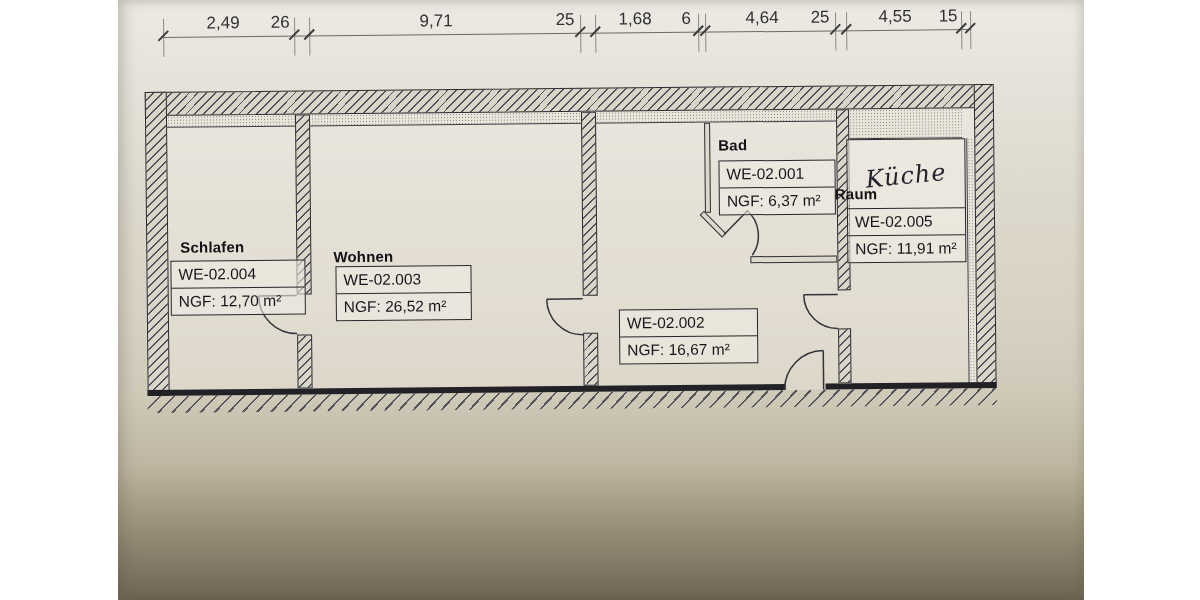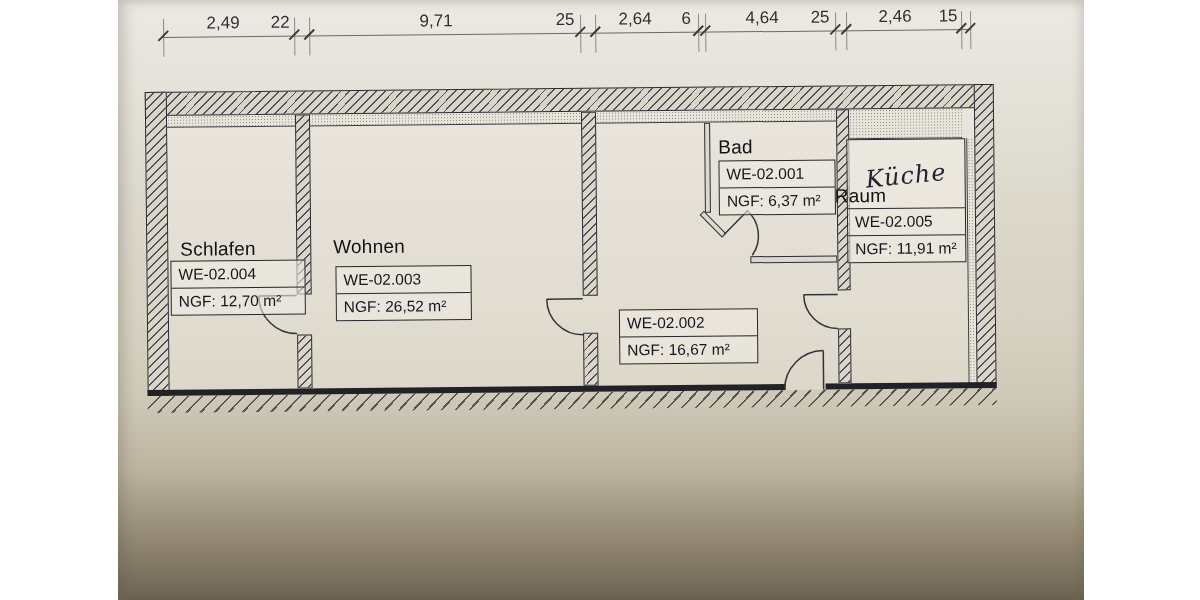--- a/index.html
+++ b/index.html
@@ -19,21 +19,21 @@
   .partition{position:absolute;box-sizing:border-box;background:#dcd8cb;border:1.2px solid #2c2c33;}
   .stipple{position:absolute;box-sizing:border-box;background-color:#e8e5dc;
     background-image:radial-gradient(#90897b 0.55px,rgba(0,0,0,0) 0.7px);
     background-size:3px 3px;border-bottom:1px solid #3c3c44;}
   .stipple-v{border-bottom:none;border-left:1px solid #3c3c44;}
   .bottom-line{position:absolute;background:#222226;height:6px;}
   .half-hatch{position:absolute;
     background-image:repeating-linear-gradient(135deg,rgba(0,0,0,0) 0 8.5px,#55555c 8.5px 10px);}
   .interior{position:absolute;background:rgba(245,242,234,.35);}
 
-  .room-name{position:absolute;font-weight:normal;font-size:19px;color:#111116;letter-spacing:.2px;}
+  .room-name{position:absolute;font-weight:bold;font-size:15px;color:#111116;letter-spacing:.2px;}
   .label-box{position:absolute;background:rgba(238,235,226,.6);border:1.6px solid #26262b;}
   .label-box .row{height:26px;line-height:26px;padding-left:7px;font-size:15.5px;color:#16161c;white-space:nowrap;}
   .label-box .row + .row{border-top:1.6px solid #26262b;}
   .hand{font-family:"DejaVu Serif",serif;font-style:italic;font-size:24px;color:#23232e;
         letter-spacing:1px;transform:rotate(-5deg);}
 
   
   #dim-line{position:absolute;left:45px;top:33px;width:810px;height:1.3px;background:#6a6a66;}
   .tick{position:absolute;top:15px;width:0;height:38px;}
   .tick .ext{position:absolute;left:0;top:0;width:1.1px;height:38px;background:#8a8a84;}
@@ -90,28 +90,28 @@
     <div class="tick" style="left:845px">
           <div class="ext"></div>
           <div class="slash"></div>
         </div>
     <div class="tick" style="left:854px">
           <div class="ext"></div>
           <div class="slash"></div>
         </div>
 
     <span class="dim-label" style="left:107px">2,49</span>
-    <span class="dim-label" style="left:164px">22</span>
+    <span class="dim-label" style="left:164px">26</span>
     <span class="dim-label" style="left:320px">9,71</span>
     <span class="dim-label" style="left:449px">25</span>
-    <span class="dim-label" style="left:519px">2,64</span>
+    <span class="dim-label" style="left:519px">1,68</span>
     <span class="dim-label" style="left:570px">6</span>
     <span class="dim-label" style="left:646px">4,64</span>
     <span class="dim-label" style="left:704px">25</span>
-    <span class="dim-label" style="left:779px">2,46</span>
+    <span class="dim-label" style="left:779px">4,55</span>
     <span class="dim-label" style="left:832px">15</span>
 
     <div class="interior" style="left:28px;top:88px;width:849px;height:304px"></div>
 
     <div class="stipple" style="left:50px;top:112px;width:669px;height:12px"></div>
     <div class="stipple" style="left:732px;top:112px;width:113px;height:30px"></div>
     <div class="stipple stipple-v" style="left:849px;top:142px;width:8px;height:246px"></div>
 
     <div class="wall" style="left:28px;top:88px;width:849px;height:24px"></div>
     <div class="wall" style="left:28px;top:88px;width:22px;height:304px"></div>
@@ -145,21 +145,21 @@
         <path d="M629,212 A34,34 0 0 1 634,257"></path>
       </g>
     </svg>
 
     <div class="room-name" style="left:62px;top:235px">Schlafen</div>
     <div class="label-box" style="left:52px;top:257px;width:133px">
       <div class="row">WE-02.004</div>
       <div class="row">NGF: 12,70 m²</div>
     </div>
 
-    <div class="room-name" style="left:215px;top:234px">Wohnen</div>
+    <div class="room-name" style="left:215px;top:246px">Wohnen</div>
     <div class="label-box" style="left:217px;top:264px;width:134px">
       <div class="row">WE-02.003</div>
       <div class="row">NGF: 26,52 m²</div>
     </div>
 
     <div class="room-name" style="left:601px;top:138px">Bad</div>
     <div class="label-box" style="left:601px;top:162px;width:115px">
       <div class="row">WE-02.001</div>
       <div class="row">NGF: 6,37 m²</div>
     </div>

